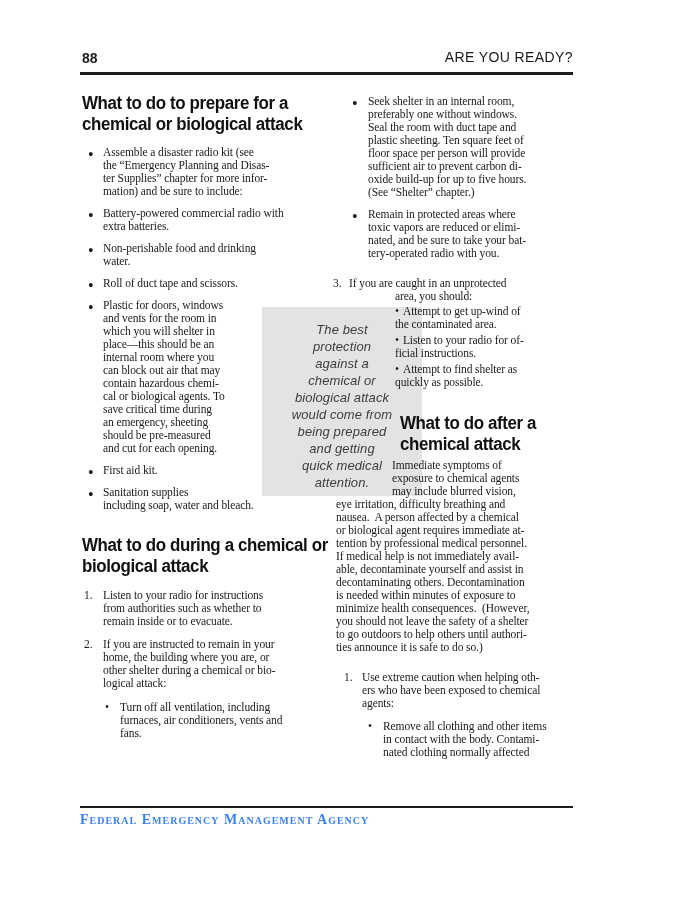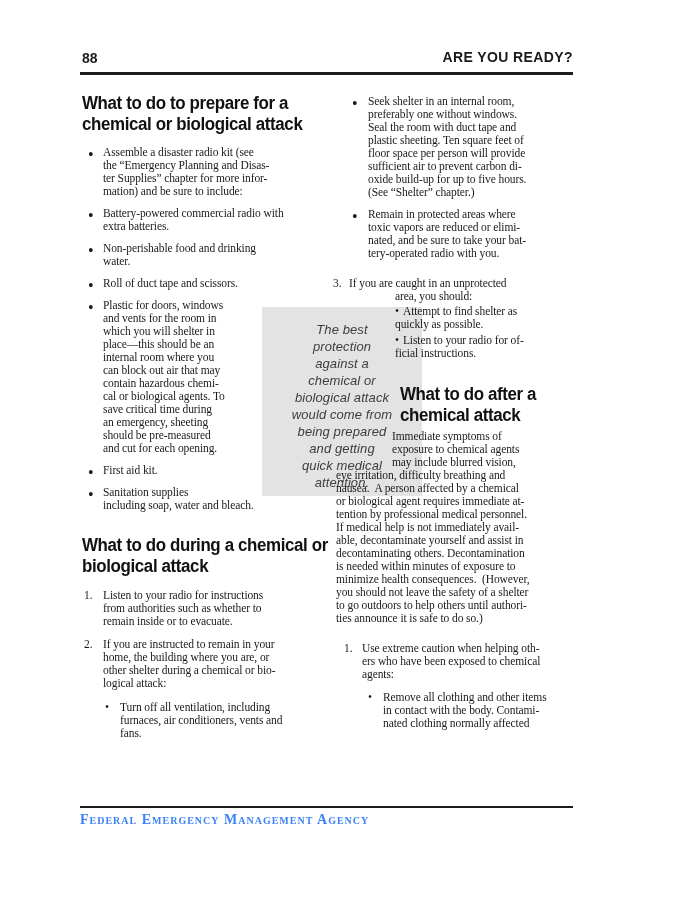--- a/index.html
+++ b/index.html
@@ -4,21 +4,21 @@
 <style>
   html,body{margin:0;padding:0;background:#ffffff;}
   .page{
     position:relative;width:695px;height:899px;background:#ffffff;
     font-family:"Liberation Serif","DejaVu Serif",serif;color:#1a1a1a;
     overflow:hidden;
   }
   .t{white-space:pre;font-size:11.5px;line-height:13px;letter-spacing:-0.1px;}
   
   .pagenum{position:absolute;left:82px;top:50px;font-family:"Liberation Sans","DejaVu Sans",sans-serif;font-weight:700;font-size:14px;}
-  .htitle{position:absolute;right:122px;top:49px;font-family:"Liberation Sans","DejaVu Sans",sans-serif;font-weight:700;font-size:14px;letter-spacing:0.4px;white-space:pre;}
+  .htitle{position:absolute;right:122px;top:49px;font-family:"Liberation Sans","DejaVu Sans",sans-serif;font-weight:400;font-size:14px;letter-spacing:0.4px;white-space:pre;}
   .hrule{position:absolute;left:80px;top:72px;width:493px;height:2.5px;background:#1d1d1d;}
   
   .col-left{position:absolute;left:82px;top:93px;width:250px;}
   .col-right{position:absolute;left:336px;top:95px;width:240px;}
   .h{font-family:"Liberation Sans","DejaVu Sans",sans-serif;font-weight:700;
      font-size:18px;line-height:21px;letter-spacing:-0.4px;white-space:pre;
      transform:scaleX(0.94);transform-origin:0 0;color:#111;}
   .h1m{margin:0 0 11px 0;}
   .h2m{margin:23px 0 12px 0;}
   .h3m{margin:24px 0 4px 0;margin-left:64px;}
@@ -167,24 +167,26 @@
 nated, and be sure to take your bat-
 tery-operated radio with you.</div>
     </div>
 
     <div class="n2">
       <span class="mk t">3.</span>
       <div class="t">If you are caught in an unprotected</div>
     </div>
     <div class="beside">
       <div class="t" style="margin-bottom:2px;">area, you should:</div>
+      <div class="t qb"><span class="mkin">•</span><span>Attempt to get up-wind of
+the contaminated area.</span></div>
+      <div class="t qb"><span class="mkin">•</span><span>Listen to your radio for of-
+ficial instructions.</span></div>
       <div class="t qb"><span class="mkin">•</span><span>Attempt to find shelter as
 quickly as possible.</span></div>
-      <div class="t qb"><span class="mkin">•</span><span>Listen to your radio for of-
-ficial instructions.</span></div>
     </div>
 
     <div class="h h3m">What to do after a
 chemical attack</div>
     <div class="t beside" style="margin-left:56px;">Immediate symptoms of
 exposure to chemical agents
 may include blurred vision,</div>
     <div class="t">eye irritation, difficulty breathing and
 nausea.  A person affected by a chemical
 or biological agent requires immediate at-

